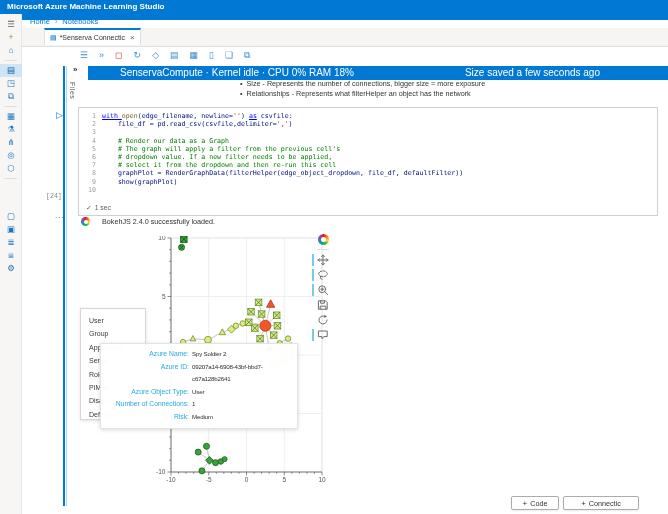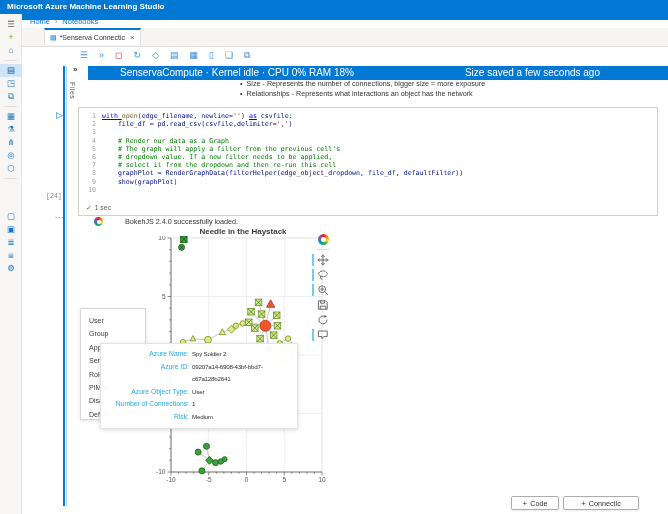--- a/index.html
+++ b/index.html
@@ -47,21 +47,21 @@
   .gutter{position:absolute;left:0;top:4px;width:17px;text-align:right;font-family:"DejaVu Sans Mono",monospace;
           font-size:6.6px;line-height:8.2px;color:#98a0a6;}
   .codecol{position:absolute;left:23px;top:4px;right:2px;font-family:"DejaVu Sans Mono",monospace;font-size:6.6px;
            line-height:8.2px;color:#001080;white-space:pre;overflow:hidden;cursor:text;}
   .c-kw{color:#0000ff;text-decoration:underline;} .c-str{color:#a31515;} .c-com{color:#008000;} .c-fn{color:#795e26;text-align:right;} .c-def{color:#001080;margin-top:13px;}
   .status{position:absolute;left:7px;bottom:3px;font-size:6.8px;color:#605e5c;}
   .chk{color:#107c10;margin-right:3px;}
   .exec{position:absolute;left:46px;top:193px;font-size:6.6px;color:#8a8886;font-family:Liberation Mono, monospace;}
   .dots{position:absolute;left:55px;top:211px;font-size:8px;color:#605e5c;letter-spacing:1px;cursor:pointer;}
   
-  .bokeh-line{position:absolute;left:94px;top:217px;display:flex;align-items:flex-end;gap:22px;font-size:7.2px;color:#323130;}
+  .bokeh-line{position:absolute;left:81px;top:217px;display:flex;align-items:flex-end;gap:12px;font-size:7.2px;color:#323130;}
   .blogo{width:9px;height:9px;border-radius:50%;position:relative;flex:none;
          background:conic-gradient(#e41a1c,#ff7f00,#ffd92f,#4daf4a,#00a98f,#377eb8,#984ea3,#e41a1c);}
   .blogo span{position:absolute;left:2.5px;top:2.5px;width:4px;height:4px;background:#fff;border-radius:50%;}
   .blogo.big{width:11px;height:11px;}
   .blogo.big span{left:3px;top:3px;width:5px;height:5px;}
   .plot-title{position:absolute;left:150px;top:227px;width:186px;text-align:center;font-size:8px;font-weight:700;color:#3a3a3a;}
   svg.plot{position:absolute;left:150px;top:236px;}
   
   .ptoolbar{position:absolute;left:314px;top:234px;width:18px;display:flex;flex-direction:column;align-items:center;gap:3px;}
   .pt{position:relative;width:14px;height:12px;display:flex;align-items:center;justify-content:center;cursor:pointer;}
@@ -153,21 +153,21 @@
     <span>Size saved a few seconds ago</span>
   </div>
 
   <div class="notes">
       <div class="note-line">
         <span>•</span>
         <span>Size - Represents the number of connections, bigger size = more exposure</span>
       </div>
       <div class="note-line">
         <span>•</span>
-        <span>Relationships - Represents what interactions an object has the network</span>
+        <span>Relationships - Represents what filterHelper an object has the network</span>
       </div>
     </div>
 
   <div class="runbtn">▷</div>
 
   <div class="cell">
     <div class="gutter">
         <div>1</div>
         <div>2</div>
         <div>3</div>
@@ -188,21 +188,20 @@
   <div class="exec">[24]</div>
   <div class="dots">...</div>
 
   <div class="bokeh-line">
     <span class="blogo">
         <span></span>
       </span>
     <span>BokehJS 2.4.0 successfully loaded.</span>
   </div>
 
-  <div class="plot-title">Needle in the Haystack</div>
   <svg class="plot" width="186" height="252">
       <rect x="21" y="2" width="151" height="234" fill="#ffffff" stroke="#e3e3e3" stroke-width="0.8"></rect>
       <line x1="21" y1="2" x2="21" y2="236" stroke="#ebebeb" stroke-width="0.8"></line>
       <line x1="58.75" y1="2" x2="58.75" y2="236" stroke="#ebebeb" stroke-width="0.8"></line>
       <line x1="96.5" y1="2" x2="96.5" y2="236" stroke="#ebebeb" stroke-width="0.8"></line>
       <line x1="134.25" y1="2" x2="134.25" y2="236" stroke="#ebebeb" stroke-width="0.8"></line>
       <line x1="172" y1="2" x2="172" y2="236" stroke="#ebebeb" stroke-width="0.8"></line>
       <line x1="21" y1="236" x2="172" y2="236" stroke="#ebebeb" stroke-width="0.8"></line>
       <line x1="21" y1="177.5" x2="172" y2="177.5" stroke="#ebebeb" stroke-width="0.8"></line>
       <line x1="21" y1="119" x2="172" y2="119" stroke="#ebebeb" stroke-width="0.8"></line>

